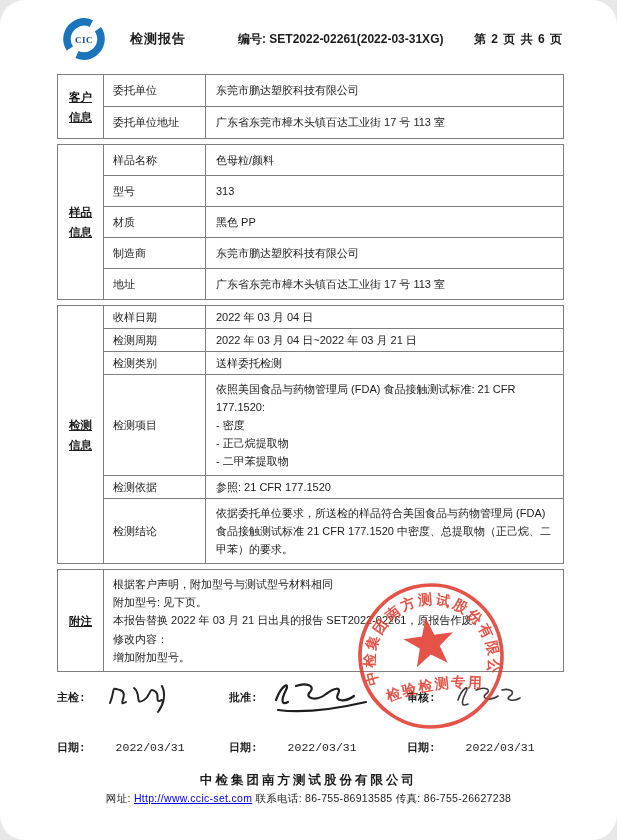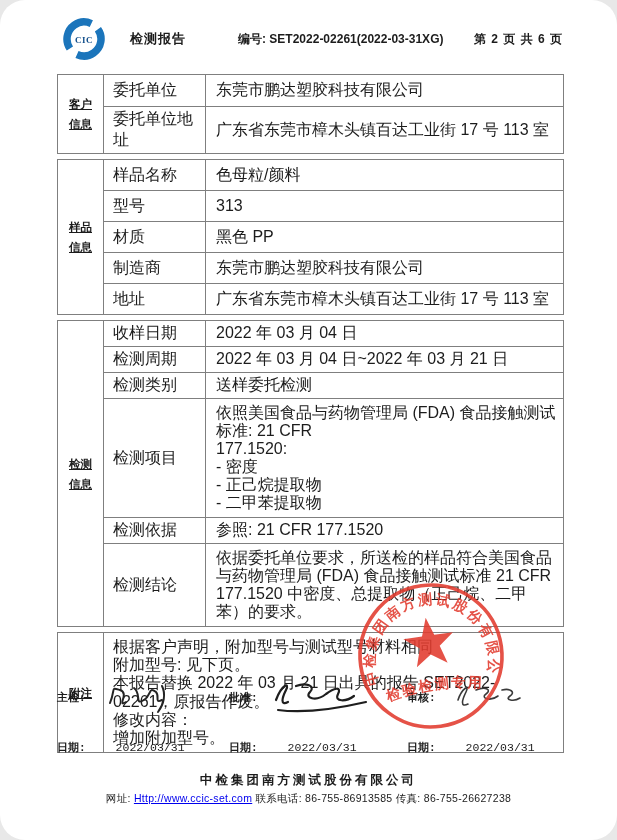--- a/index.html
+++ b/index.html
@@ -13,21 +13,21 @@
   }
   
   .header { display:flex; align-items:center; padding:16px 54px 0 62px; height:62px; }
   .logo-wrap { width:44px; height:44px; flex:0 0 auto; }
   .report-title { font-size:13px; font-weight:bold; margin-left:24px; letter-spacing:1px; }
   .report-no { font-size:12px; font-weight:bold; margin-left:52px; white-space:nowrap; }
   .page-ind { font-size:12px; font-weight:bold; margin-left:auto; white-space:nowrap; letter-spacing:1px; }
   
   .content { margin:12px 54px 0 57px; width:506px; }
   table { border-collapse:collapse; width:506px; table-layout:fixed; margin-bottom:5px; }
-  td { border:1px solid #7f7f7f; font-size:16px; vertical-align:middle; }
+  td { border:1px solid #7f7f7f; font-size:11px; vertical-align:middle; }
   col.c1 { width:46px; } col.c2 { width:102px; } col.c3 { width:358px; }
   td.cat { text-align:center; font-weight:bold; white-space:pre-line; line-height:20px; font-size:11.5px;text-decoration:underline; }
   td.lbl { padding:2px 6px 2px 9px; }
   td.val { padding:2px 6px 2px 10px; }
   .t-cust td { height:32px; }
   .t-sample td { height:31px; }
   .t-test td.single { height:23px; }
   td.multi { white-space:pre-line; line-height:18px; padding-top:5px; padding-bottom:5px; }
   .t-notes td.notebody { white-space:pre-line; line-height:18.2px; padding:5px 20px 5px 9px; height:91px; vertical-align:middle; }
   

